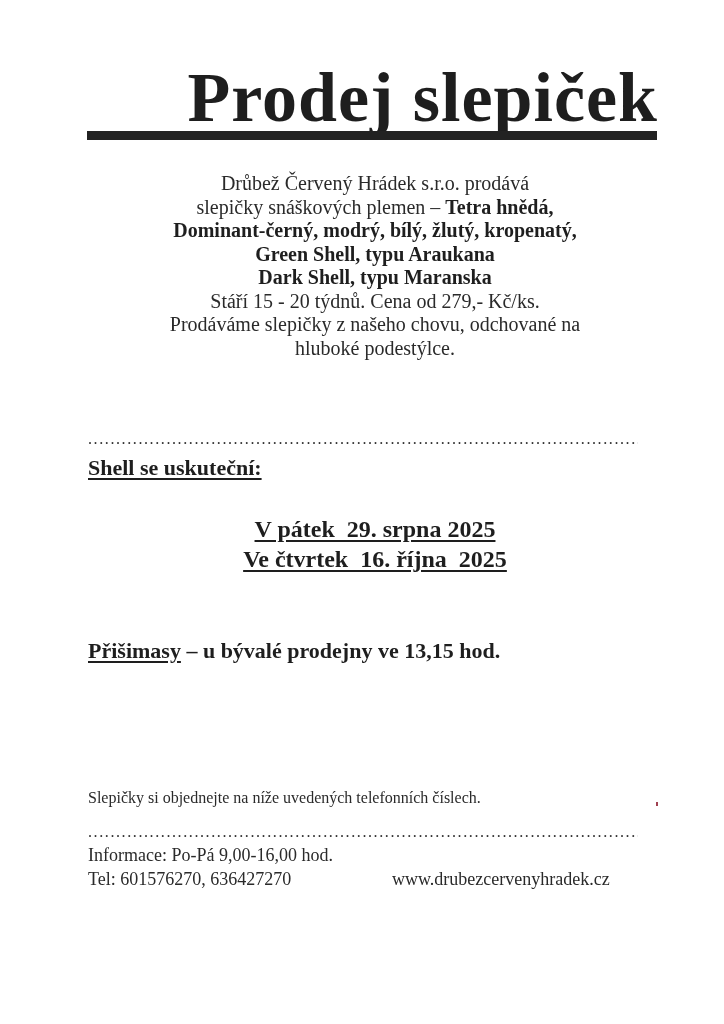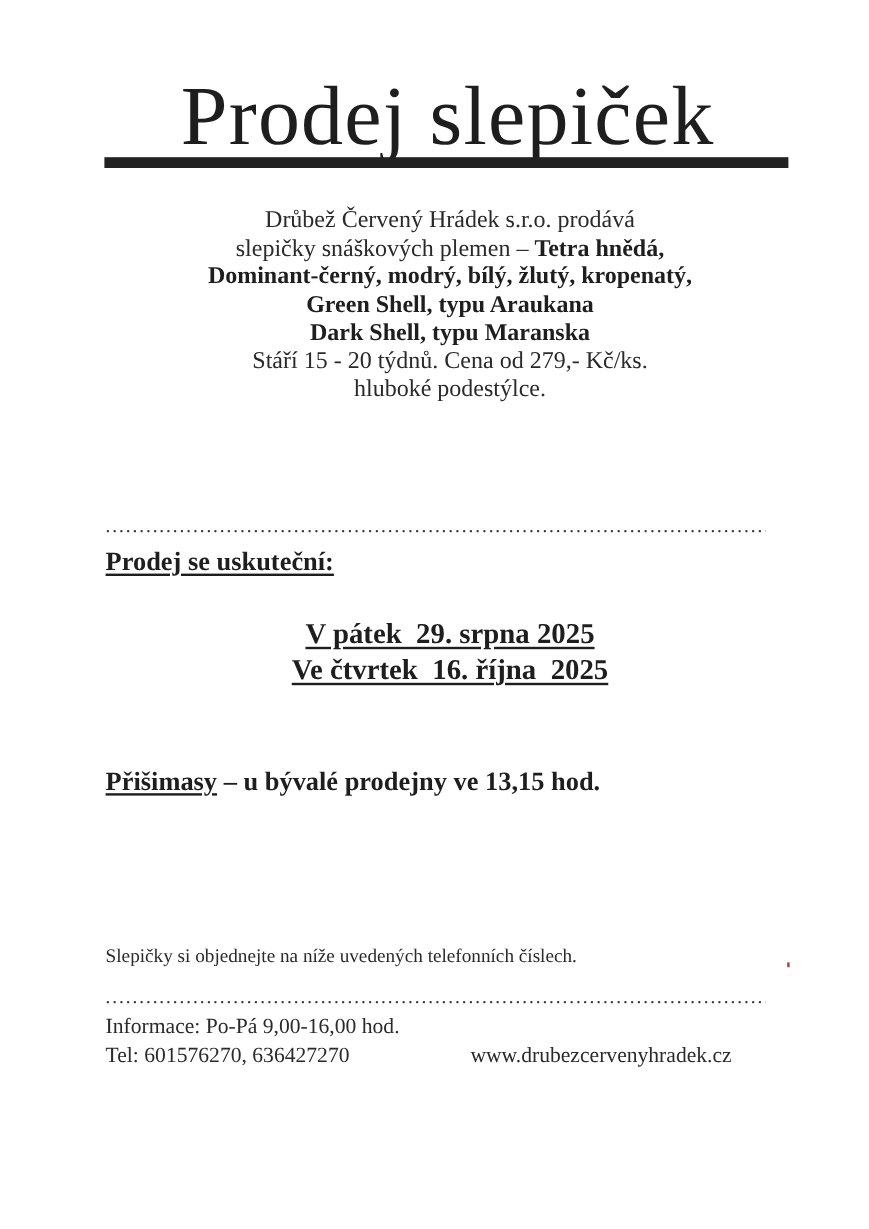--- a/index.html
+++ b/index.html
@@ -2,22 +2,22 @@
 <html><head>
 <meta charset="utf-8">
 <style>
   html, body { margin:0; padding:0; }
   body {
     width:724px; height:1024px; background:#ffffff; position:relative; overflow:hidden;
     font-family:"Liberation Serif","DejaVu Serif",serif; color:#222;
   }
   .title {
     position:absolute; left:88px; top:58px; width:570px;
-    font-size:70px; font-weight:normal; line-height:80px; letter-spacing:1px;
-    color:#1e1e1e; white-space:nowrap; text-align:center;
+    font-size:70px; font-weight:bold; line-height:80px; letter-spacing:1px;
+    color:#1e1e1e; white-space:nowrap; text-align:right;
   }
   .title-rule {
     position:absolute; left:87px; top:131px; width:570px; height:9px; background:#222;
   }
   .intro {
     position:absolute; left:80px; top:172px; width:590px; text-align:center;
     font-size:20px; line-height:23.5px; color:#2a2a2a;
   }
   .intro .b { font-weight:bold; color:#1e1e1e; }
   .dots {
@@ -52,26 +52,27 @@
 <div class="title">Prodej slepiček</div>
 <div class="title-rule"></div>
 
 <div class="intro">
   <div>Drůbež Červený Hrádek s.r.o. prodává</div>
   <div><span>slepičky snáškových plemen – </span><span class="b">Tetra hnědá,</span></div>
   <div class="b">Dominant-černý, modrý, bílý, žlutý, kropenatý,</div>
   <div class="b">Green Shell, typu Araukana</div>
   <div class="b">Dark Shell, typu Maranska</div>
   <div>Stáří 15 - 20 týdnů. Cena od 279,- Kč/ks.</div>
+  <div>Prodáváme slepičky z našeho chovu, odchované na</div>
   <div>hluboké podestýlce.</div>
 </div>
 
 <div class="dots" style="top:433px;">..................................................................................................................</div>
 
-<div class="section-heading">Prodej se uskuteční:</div>
+<div class="section-heading">Shell se uskuteční:</div>
 
 <div class="dates">
   <div>V pátek  29. srpna 2025</div>
   <div>Ve čtvrtek  16. října  2025</div>
 </div>
 
 <div class="location"><span class="place">Přišimasy</span><span> – u bývalé prodejny ve 13,15 hod.</span></div>
 
 <div class="order-note">Slepičky si objednejte na níže uvedených telefonních číslech.</div>
 <div class="speck"></div>

